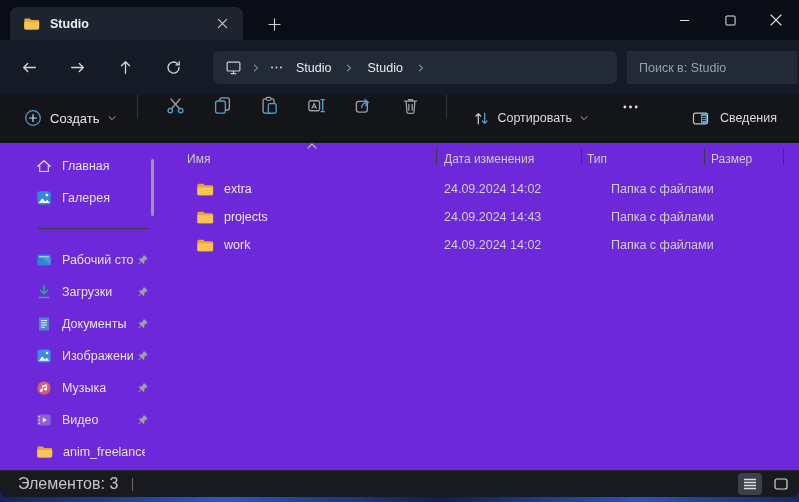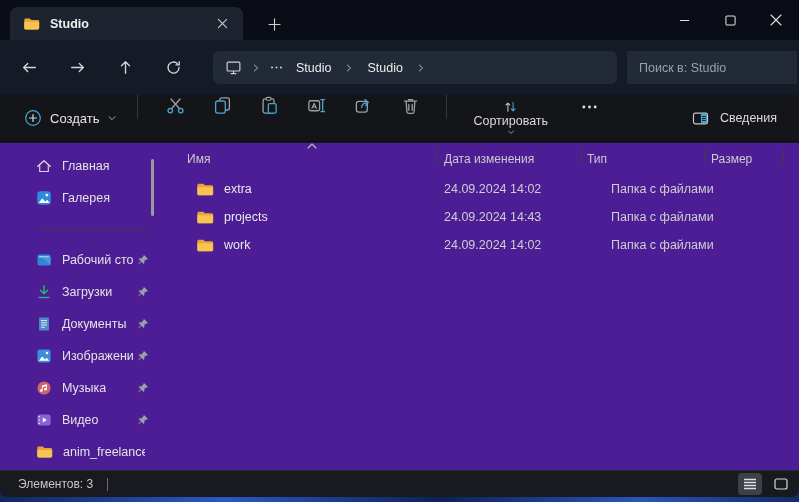--- a/index.html
+++ b/index.html
@@ -35,28 +35,28 @@
                      font-family:inherit; font-size:12.5px; color:#c9d0da; }
   .searchbox input::placeholder { color:#98a0ac; }
 
   
   .toolbar { position:absolute; top:95px; left:0; right:0; height:47px; background:#141519;
              display:flex; border-bottom:1px solid #0b0c0f; }
   .create-btn { margin-left:18px; display:flex; align-items:center; gap:8px; padding:5px 6px; border-radius:4px; }
   .create-label { color:#e6e6e6; font-size:13px; }
   .tb-divider { width:1px; height:24px; background:#33363c; margin-left:14px; }
   .tb-iconbtn { width:20px; height:20px; margin-left:27px; display:flex; align-items:center; justify-content:center; }
-  .sort-btn { display:flex; align-items:center; margin-left:22px; padding:5px 4px; border-radius:4px;flex-direction:column; }
+  .sort-btn { display:flex; align-items:center; gap:7px; margin-left:22px; padding:5px 4px; border-radius:4px; }
   .sort-label { color:#dcdcdc; font-size:12.5px; }
   .more-btn { margin-left:24px; width:26px; height:24px; display:flex; align-items:center; justify-content:center; }
   .details-btn { margin-left:auto; margin-right:18px; display:flex; align-items:center; gap:10px; padding:5px 4px; }
   .details-label { color:#dcdcdc; font-size:12.5px; }
 
   
-  .bodywrap { position:absolute; top:143px; left:0; right:0; bottom:27px; display:flex; background:#4c1d95; }
+  .bodywrap { position:absolute; top:143px; left:0; right:0; bottom:27px; display:flex; background:#6d28d9; }
   .sidebar { width:160px; position:relative; padding-top:7px; flex:none; }
   .side-item { height:32px; display:flex; align-items:center; padding-left:36px; position:relative;
                border-radius:4px; }
   .side-label { color:#e3e3e3; font-size:12.5px; margin-left:10px; white-space:nowrap; overflow:hidden; max-width:82px; }
   .side-pin { position:absolute; right:11px; top:10px; }
   .side-divider { height:30px; position:relative; }
   .side-divider::after { content:""; position:absolute; left:38px; right:12px; top:14px; height:1px; background:#3a3b40; }
   .side-scrollbar { position:absolute; right:6px; top:16px; width:3px; height:57px; background:#9a9a9a; border-radius:2px; }
 
   .main { flex:1; position:relative; }
@@ -72,21 +72,21 @@
   .rows { margin-top:6px; }
   .frow { height:28px; display:flex; align-items:center; font-size:12.5px; }
   .fcell-name { width:276px; display:flex; align-items:center; padding-left:36px; color:#e9e9e9; gap:10px; }
   .fcell-date { width:145px; padding-left:8px; color:#cfcfcf; }
   .fcell-type { width:123px; padding-left:6px; color:#cfcfcf;margin-left:24px; }
   .fcell-size { width:78px; color:#cfcfcf; }
 
   
   .statusbar { position:absolute; left:0; right:0; bottom:0; height:27px; background:#191a20;
                border-top:1px solid #28292e; display:flex; align-items:center; padding:0 6px 0 18px; }
-  .status-text { color:#c6c6c6; font-size:12px; }
+  .status-text { color:#c6c6c6; font-size:16px; }
   .status-sep { width:1px; height:13px; background:#6a6a6a; margin-left:14px; }
   .view-btns { margin-left:auto; display:flex; align-items:center; gap:7px; }
   .view-btn { width:24px; height:22px; display:flex; align-items:center; justify-content:center; border-radius:4px; }
   .view-btn.active { background:#3d4046; }
 
   svg { display:block; }
 </style>
 </head>
 <body>
 

